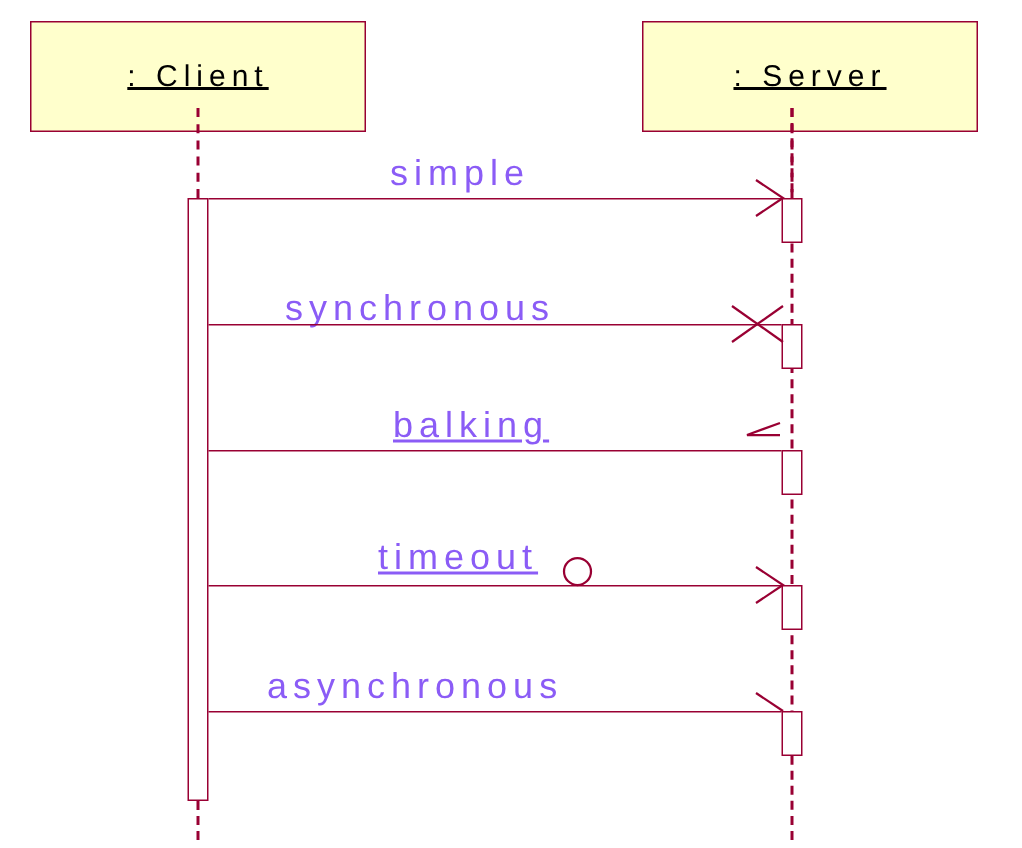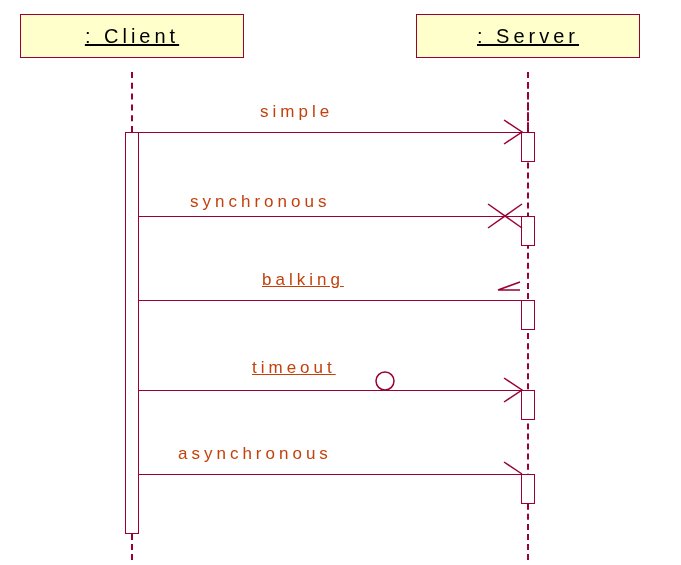--- a/index.html
+++ b/index.html
@@ -14,21 +14,21 @@
   }
   .lifeline-head {
     position: absolute;
     background: #FFFFCC;
     border: 1px solid #990033;
     box-sizing: border-box;
     display: flex;
     align-items: center;
     justify-content: center;
     font-size: 20px;
-    height: 44px;
+    height: 74px;
   }
   .lifeline-label {
     text-decoration: underline;
     color: #000;
   }
   .dashed-line {
     position: absolute;
     border-left: 2px dashed #990033;
     width: 0;
   }
@@ -39,36 +39,36 @@
     box-sizing: border-box;
     width: 14px;
   }
   .msg-line {
     position: absolute;
     background: #990033;
     height: 1px;
   }
   .msg-label {
     position: absolute;
-    font-size: 17px;
-    color: #c2410c;
+    font-size: 24px;
+    color: #8b5cf6;
   }
   svg.arrow {
     position: absolute;
     overflow: visible;
   }
 </style>
 </head>
 <body>
 
 <div class="lifeline-head" style="left:20px; top:14px; width:224px;">
   <span class="lifeline-label">: Client</span>
 </div>
 
-<div class="lifeline-head" style="left:416px; top:14px; width:224px;">
+<div class="lifeline-head" style="left:428px; top:14px; width:224px;">
   <span class="lifeline-label">: Server</span>
 </div>
 
 <div class="dashed-line" style="left:131px; top:72px; height:60px;"></div>
 
 <div class="activation" style="left:125px; top:132px; height:402px;"></div>
 
 <div class="dashed-line" style="left:131px; top:534px; height:26px;"></div>
 
 <div class="dashed-line" style="left:527px; top:72px; height:60px;"></div>

